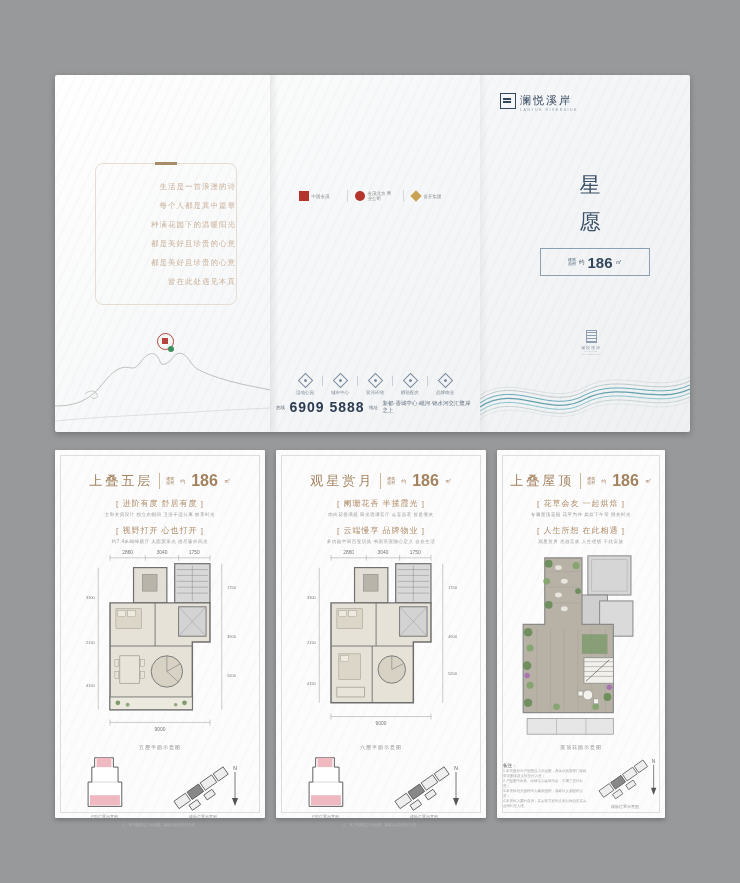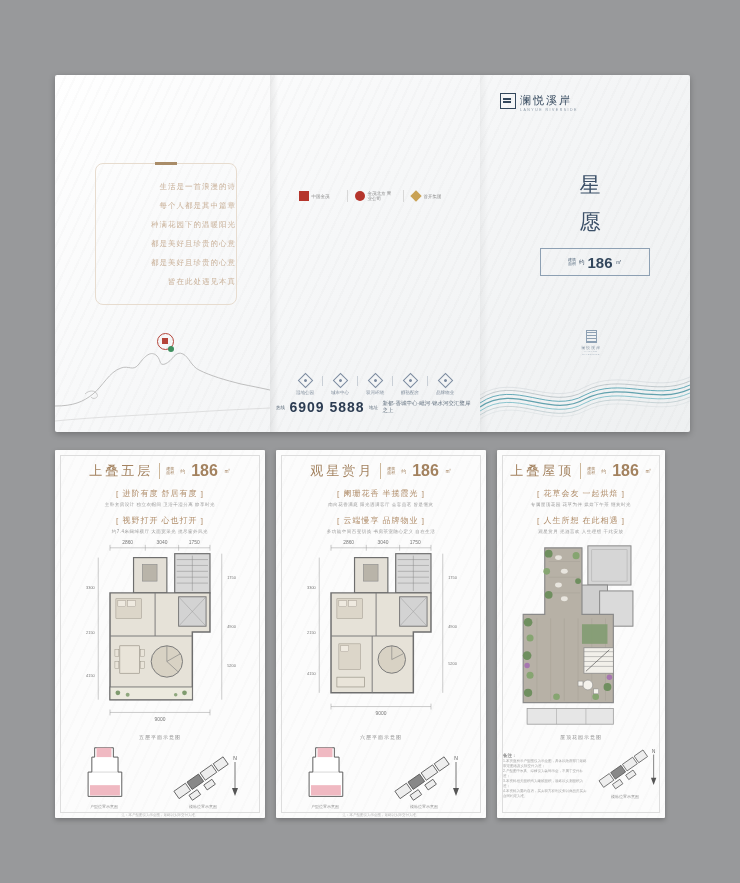--- a/index.html
+++ b/index.html
@@ -62,21 +62,21 @@
   .emblem .l2{font-size:2.5px;color:#aab6c1;letter-spacing:.5px;}
   .waves{position:absolute;left:425px;top:278px;}
 
   
   .cards{position:absolute;left:55px;top:450px;width:634px;height:368px;display:flex;gap:11px;}
   .card{position:relative;background:#fcfcfc;box-shadow:0 2px 5px rgba(0,0,0,.25);border-radius:1px;flex:0 0 auto;}
   .card .tex{position:absolute;inset:0;background:repeating-linear-gradient(115deg,rgba(0,0,0,.012) 0 2px,transparent 2px 10px);}
   .card.c1,.card.c2{width:210px;} .card.c3{width:168px;}
   .card .inner{position:absolute;inset:5px;border:1px solid #ddd;}
   .card .content{position:absolute;inset:6px;display:flex;flex-direction:column;align-items:center;}
-  .chead{margin-top:6px;display:flex;align-items:center;gap:6px;}
+  .chead{margin-top:16px;display:flex;align-items:center;gap:6px;}
   .chead .ct{font-size:13px;color:#a3825f;letter-spacing:3px;font-family:"Liberation Serif",serif;}
   .chead .cdiv{width:1px;height:16px;background:#cdb89c;}
   .chead .stk{font-size:4px;color:#a3825f;line-height:4.5px;text-align:center;}
   .chead .ap{font-size:5px;color:#a3825f;}
   .chead .val{font-size:16px;color:#a3825f;font-weight:bold;}
   .chead .un{font-size:7px;color:#a3825f;}
   .tagline{margin-top:8px;font-size:8px;color:#b08d6a;letter-spacing:1px;}
   .descline{margin-top:3px;font-size:4.5px;color:#9a9a9a;letter-spacing:.5px;}
   .planwrap{margin-top:4px;height:196px;display:flex;align-items:center;justify-content:center;}
   .plancap{font-size:5px;color:#8a8a8a;letter-spacing:1px;}

